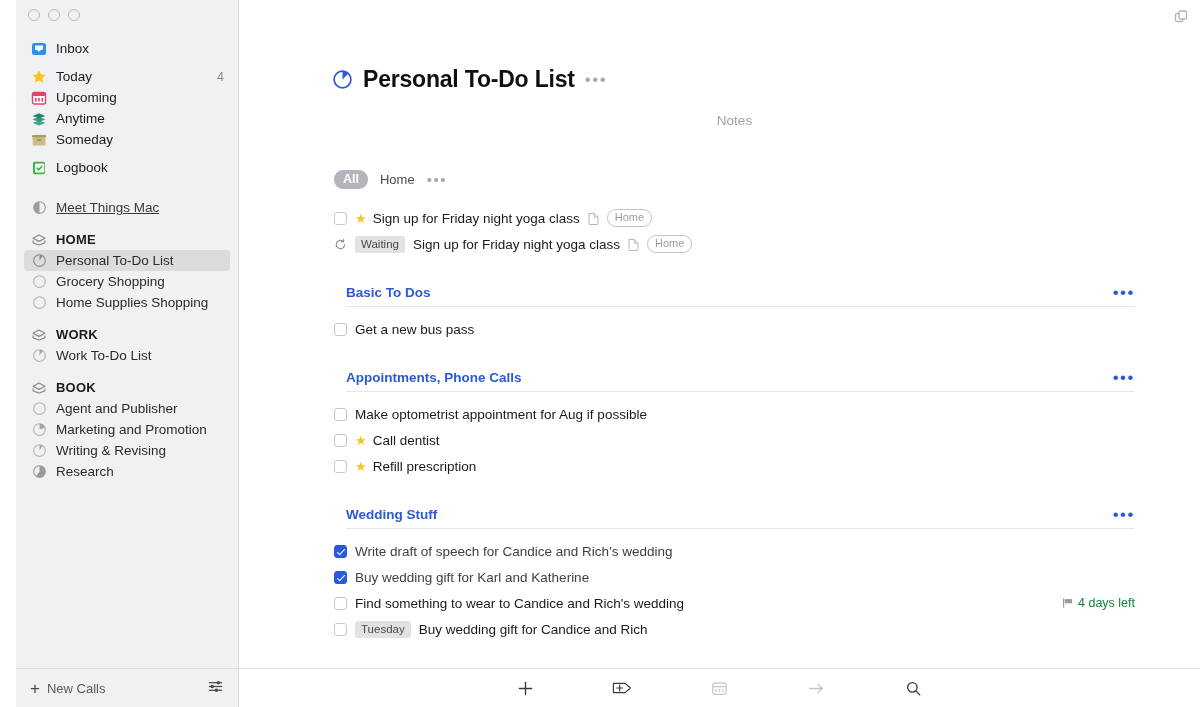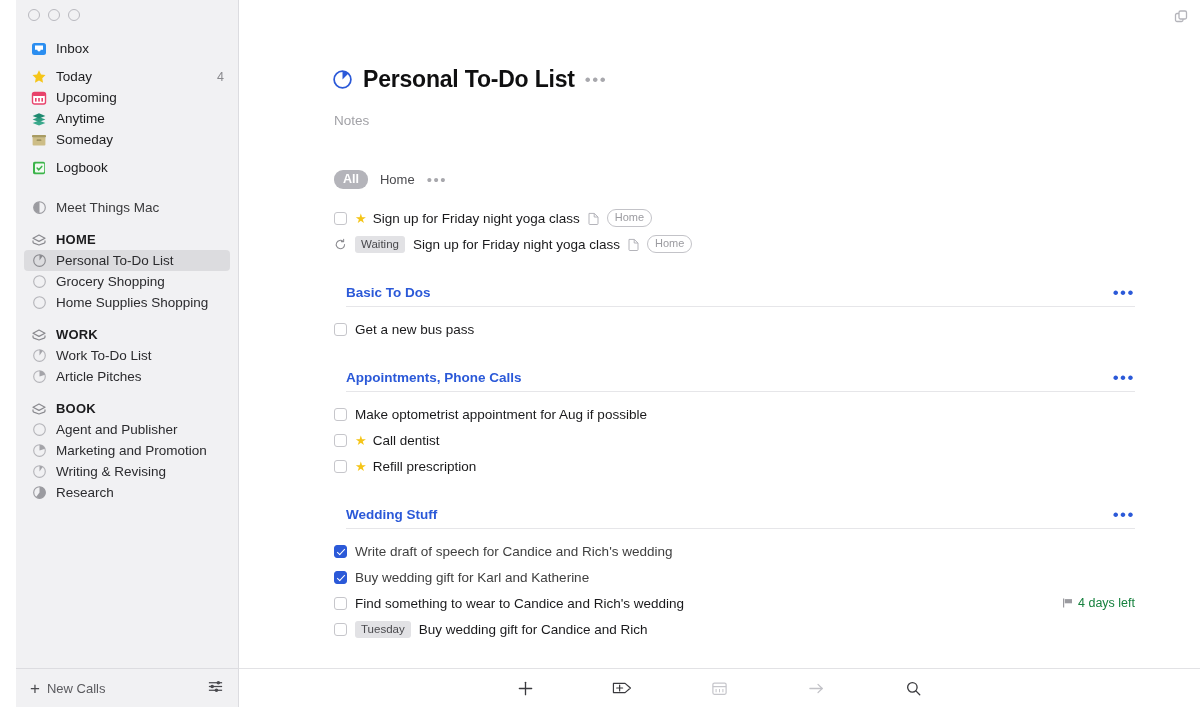--- a/index.html
+++ b/index.html
@@ -35,21 +35,21 @@
   .sb-row.sel { background: #dcdcdf; }
   .sb-ico { width: 18px; height: 18px; margin-right: 8px; flex: 0 0 18px;
             display: flex; align-items: center; justify-content: center; }
   .sb-label { white-space: nowrap; overflow: hidden; text-overflow: ellipsis; }
   .sb-count { margin-left: auto; font-size: 12.5px; color: #8a8a8e; }
   .sb-gap { height: 11px; }
   .sb-gap.sm { height: 7px; }
   .sb-gap.lg { height: 19px; }
 
   .area-head { font-weight: bold; font-size: 13px; letter-spacing: .2px; }
-  .muted { color: #3a3a3c; }
+  .muted { color: #3a3a3c; text-decoration: underline; }
   .proj-label { color: #2b2b2e; }
 
   .sb-footer {
     height: 39px; border-top: 1px solid #dcdce0;
     display: flex; align-items: center; padding: 0 14px;
     color: #5a5a5e; font-size: 13px; gap: 7px;
   }
   .sb-footer .plus { font-size: 17px; line-height: 1; color: #4a4a4e; }
   .sb-footer .spacer { flex: 1; }
 
@@ -57,21 +57,21 @@
   .main { flex: 1; height: 707px; background: #fff; position: relative;
           display: flex; flex-direction: column; }
   .win-btn { position: absolute; top: 6px; right: 8px; width: 22px; height: 22px;
              display: flex; align-items: center; justify-content: center; }
 
   .content { flex: 1; overflow: hidden; padding: 0 65px 0 93px; }
 
   .title-row { display: flex; align-items: center; gap: 10px; margin-top: 66px; }
   .title-txt { font-size: 23px; font-weight: bold; color: #0f0f10; letter-spacing: -.2px; }
   .dots { color: #a8a8ad; font-size: 17px; letter-spacing: 1.5px; line-height: 1; }
-  .notes { color: #a2a2a7; font-size: 13.5px; margin-top: 20px; margin-left: 2px; }
+  .notes { color: #a2a2a7; font-size: 13.5px; margin-top: 20px; margin-left: 2px; text-align: center; }
 
   .filter-row { display: flex; align-items: center; gap: 12px; margin-top: 42px; margin-left: 2px; }
   .pill-sel { background: #b4b4ba; color: #fff; font-size: 12.5px; font-weight: bold;
               border-radius: 9px; padding: 2px 9px 3px; line-height: 1.15; }
   .pill-plain { color: #4a4a4e; font-size: 13px; }
   .filter-row .dots { font-size: 15px; }
 
   
   .task { display: flex; align-items: center; min-height: 26px; gap: 8px; margin-left: 2px; }
   .task-txt { font-size: 13.5px; color: #1a1a1c; white-space: nowrap; }
@@ -261,29 +261,20 @@
       <div class="sb-row">
         <span class="sb-ico">
           <svg width="15" height="15" viewBox="0 0 16 16">
             <circle cx="8" cy="8" r="6.2" fill="none" stroke="#b4b4b9" stroke-width="1.2"></circle>
             <path d="M8 8 V1.8 A6.2 6.2 0 0 1 11.6 2.95 Z" fill="#a4a4a9"></path>
           </svg>
         </span>
         <span class="sb-label proj-label">Work To-Do List</span>
       </div>
 
-      <div class="sb-row">
-        <span class="sb-ico">
-          <svg width="15" height="15" viewBox="0 0 16 16">
-            <circle cx="8" cy="8" r="6.2" fill="none" stroke="#b4b4b9" stroke-width="1.2"></circle>
-            <path d="M8 8 V1.8 A6.2 6.2 0 0 1 13.9 6.1 Z" fill="#a4a4a9"></path>
-          </svg>
-        </span>
-        <span class="sb-label proj-label">Article Pitches</span>
-      </div>
 
       <div class="sb-gap"></div>
 
       <div class="sb-row">
         <span class="sb-ico">
           <svg width="16" height="16" viewBox="0 0 16 16">
             <path d="M8 3L14 6.2 8 9.4 2 6.2z" fill="none" stroke="#8a8a8f" stroke-width="1.2" stroke-linejoin="round"></path>
             <path d="M2 8.6V10c0 .5.3.9.8 1.1L8 13l5.2-1.9c.5-.2.8-.6.8-1.1V8.6" fill="none" stroke="#8a8a8f" stroke-width="1.2" stroke-linejoin="round"></path>
           </svg>
         </span>

